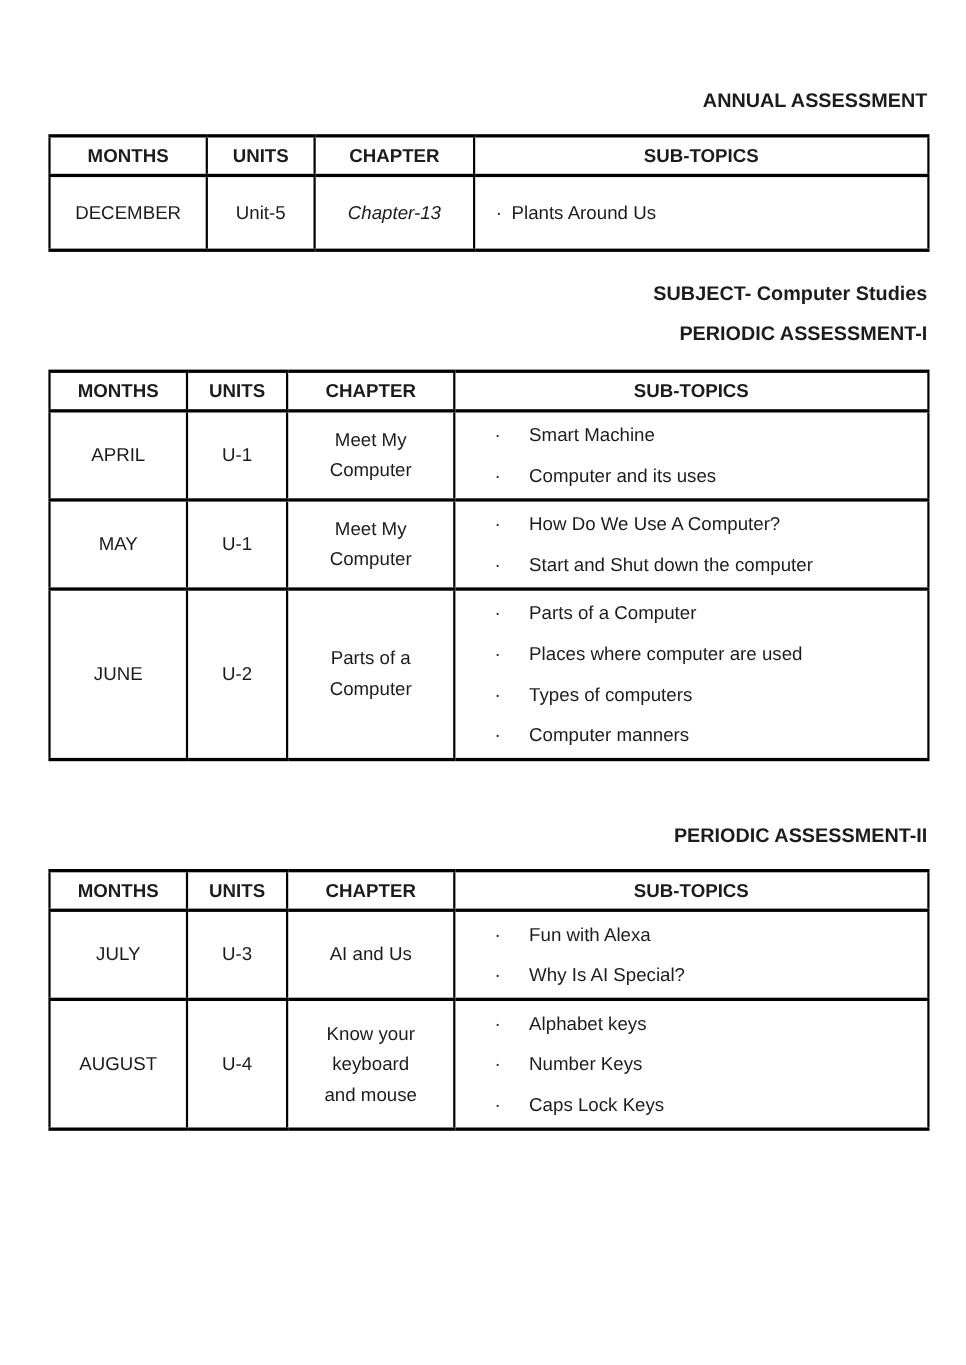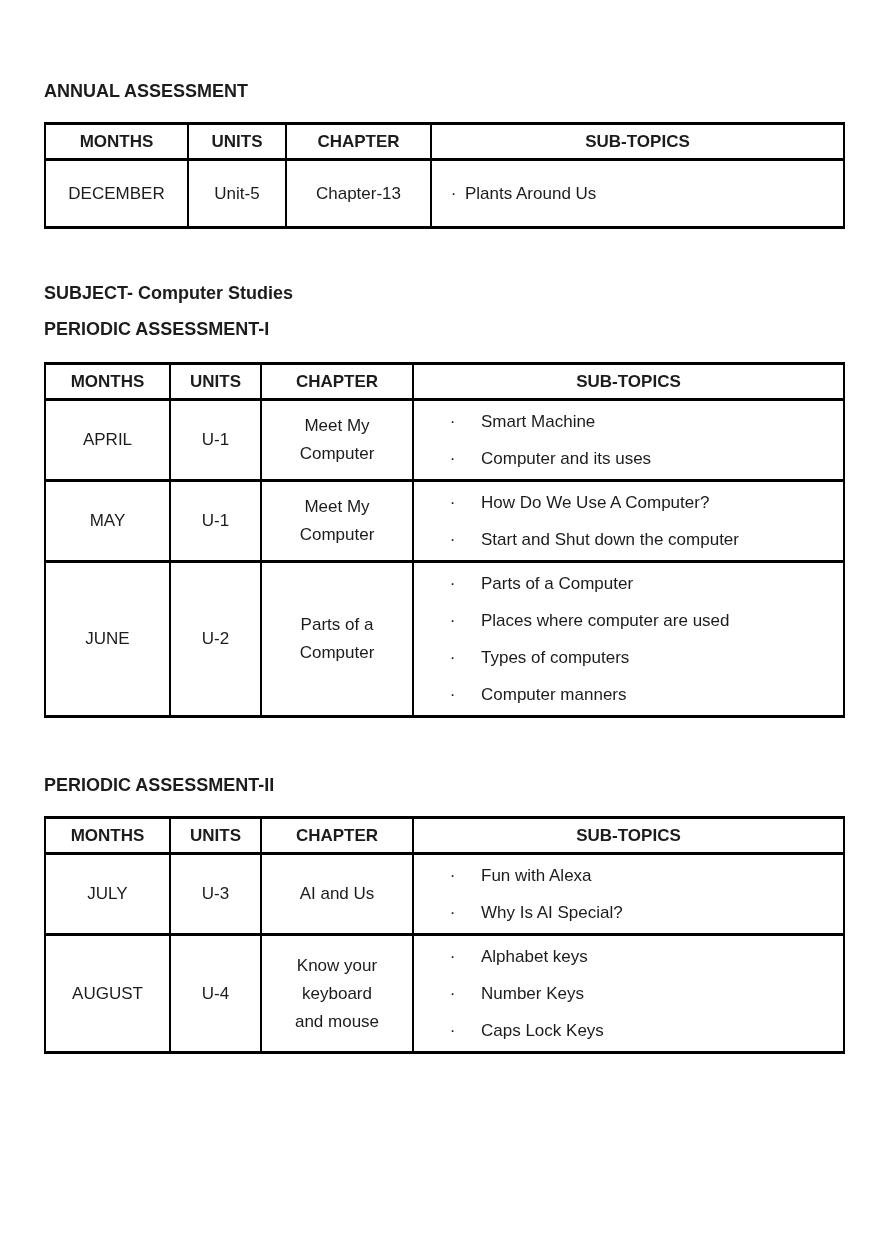--- a/index.html
+++ b/index.html
@@ -14,28 +14,28 @@
     overflow: hidden;
     color: #1c1c1c;
   }
 
   .doc {
     margin-left: 44px;
     width: 799px;
   }
 
   .title {
-    text-align: left;
+    text-align: right;
     font-size: 18px;
     font-weight: 600;
     line-height: 22px;
     color: #1c1c1c;
   }
   .title-annual   { margin-top: 80px; }
-  .title-subject  { margin-top: 53px; }
+  .title-subject  { margin-top: 27px; }
   .title-pa1      { margin-top: 14px; }
   .title-pa2      { margin-top: 56px; }
 
   table.sched {
     border-collapse: collapse;
     table-layout: fixed;
     width: 799px;
     border-radius: 16px;
   }
   .sched-annual { margin-top: 20px; }
@@ -63,21 +63,21 @@
   .sched-annual tr.r2 td { height: 37px; }
   .sched-annual tr.r3 td { height: 69px; }
   .sched-pa1 tr.r1 td { height: 71px; }
   .sched-pa1 tr.r2 td { height: 74px; }
   .sched-pa1 tr.r3 td { height: 143px; }
   .sched-pa2 tr.r1 td { height: 73px; }
   .sched-pa2 tr.r2 td { height: 106px; }
 
   .chapter-cell { padding: 0 28px; }
   .sched-annual .chapter-cell { padding: 0 18px; }
-  .chapter-bottom { vertical-align: bottom; padding-bottom: 9px; }
+  .chapter-bottom { vertical-align: bottom; padding-bottom: 9px; font-style: italic; }
 
   .sub-cell {
     text-align: left;
     padding: 2px 8px 2px 10px;
   }
   .sub-line {
     display: flex;
     align-items: center;
     height: 37px;
   }

